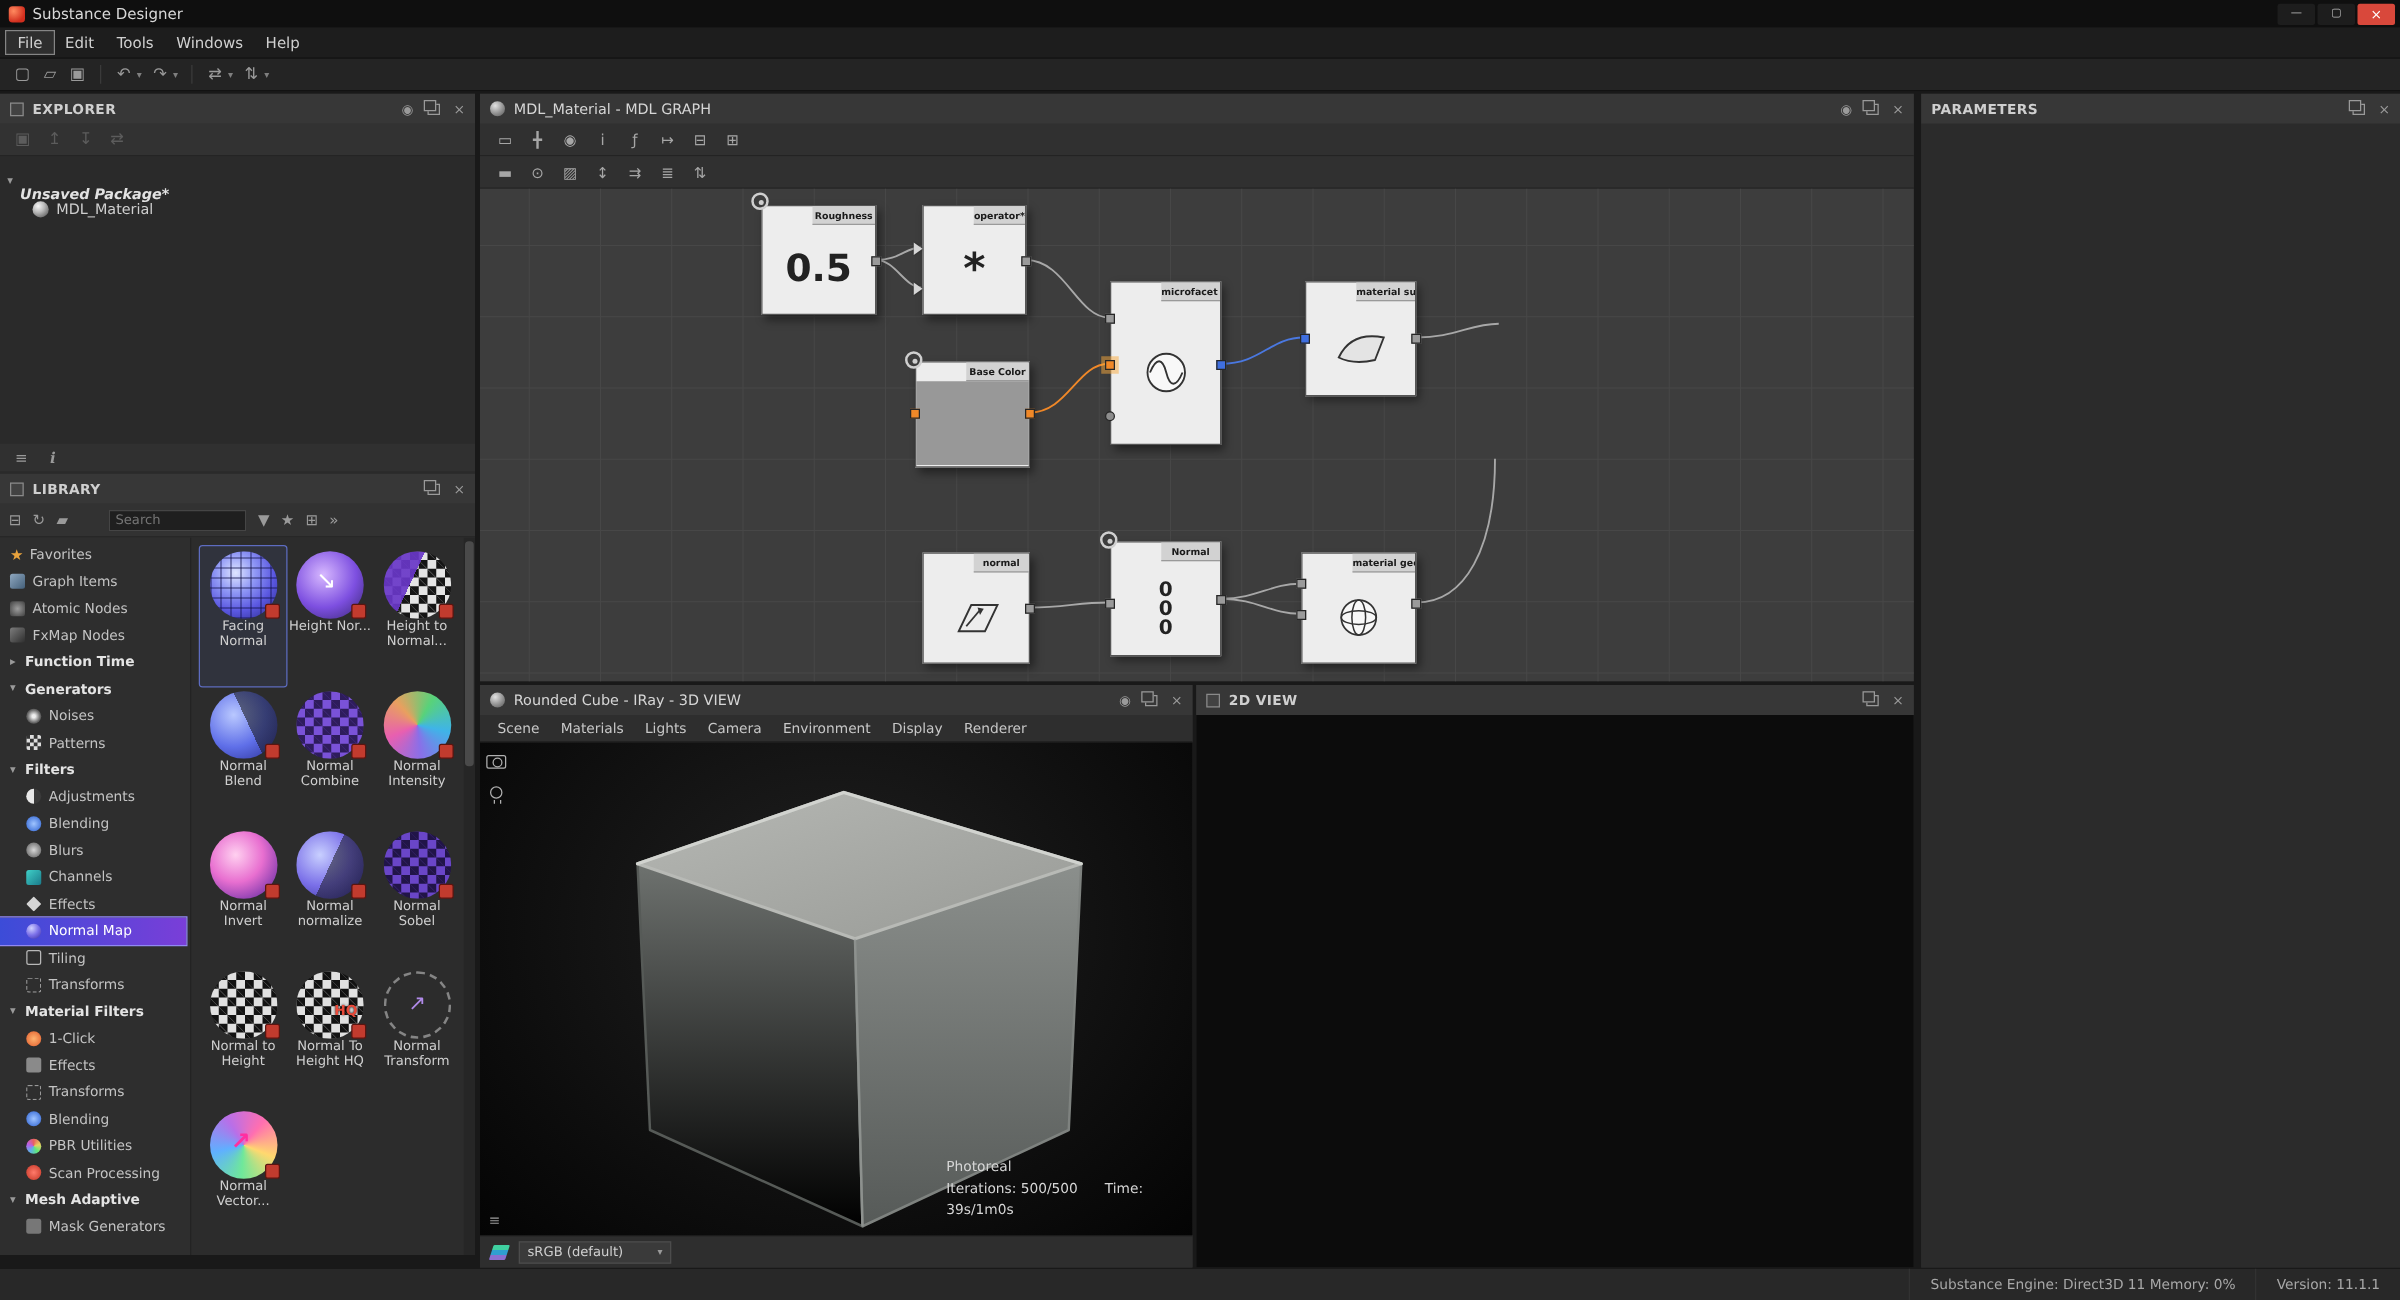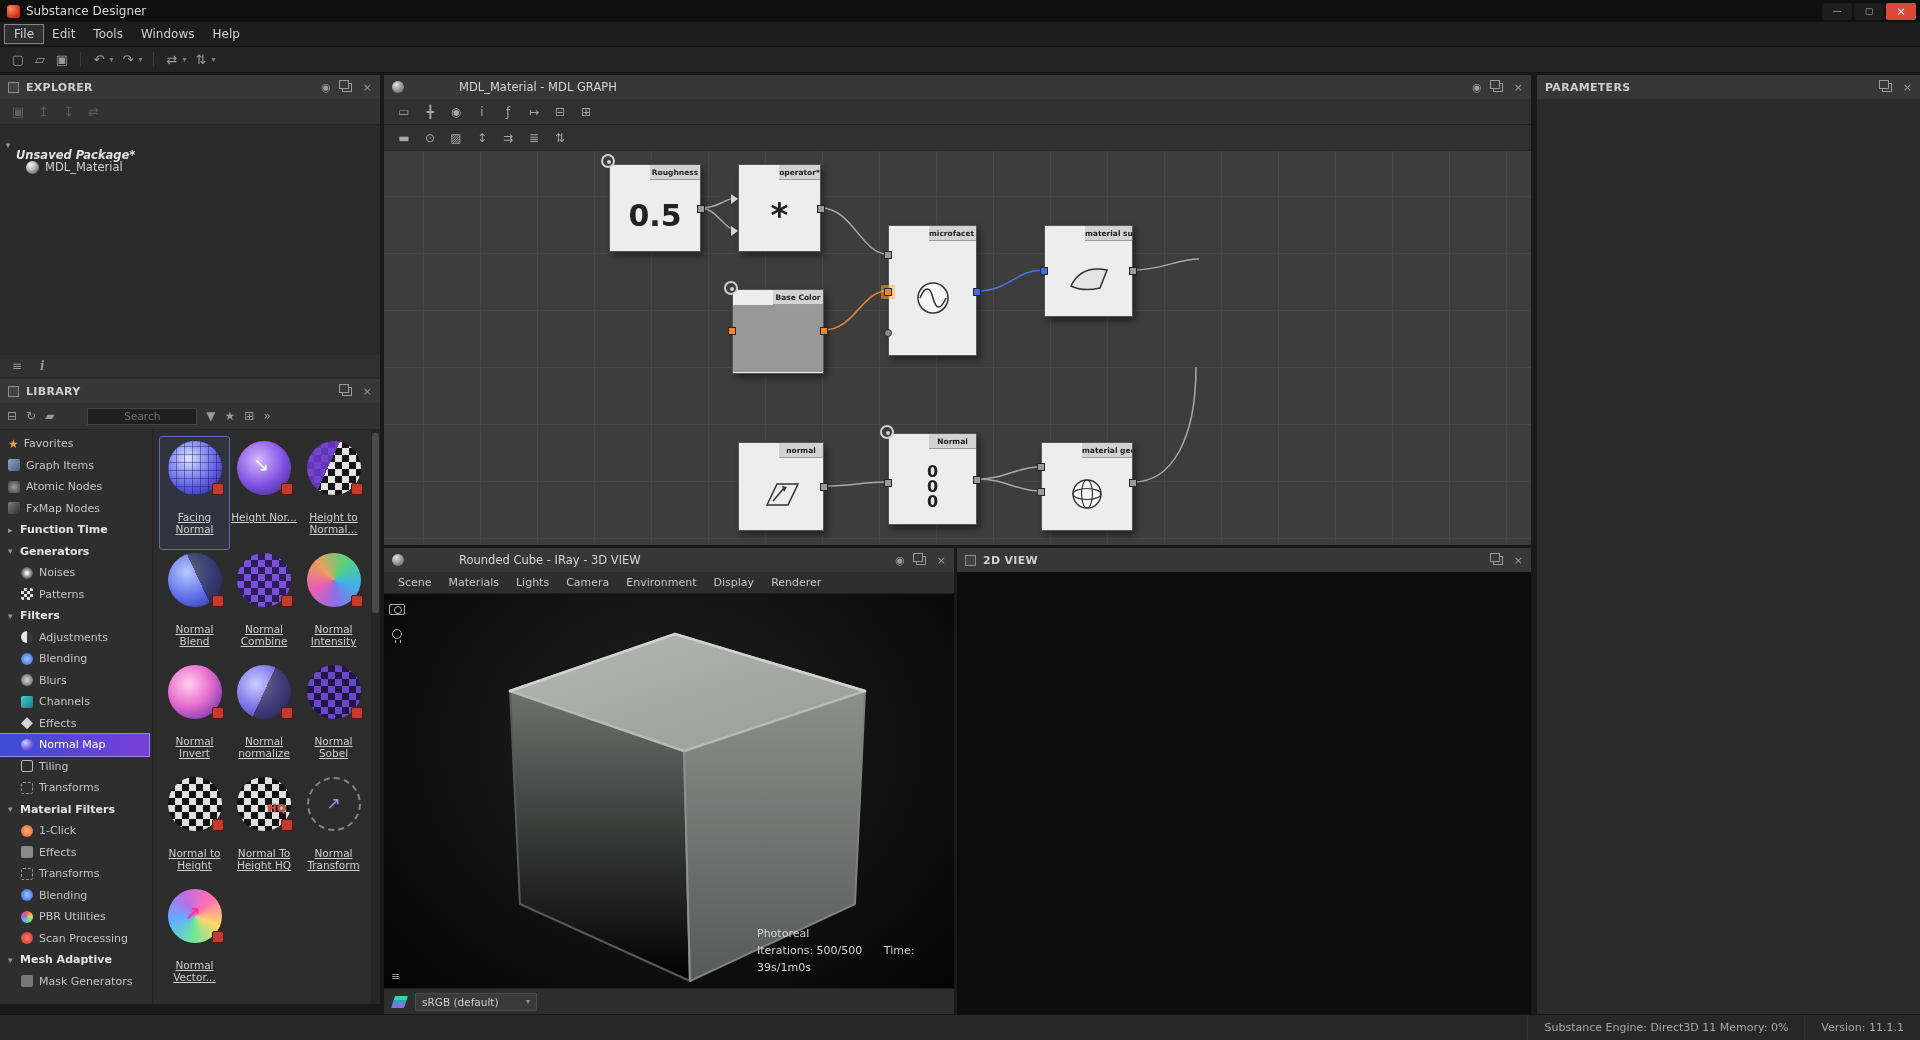--- a/index.html
+++ b/index.html
@@ -23,21 +23,21 @@
   .toolbar { height:26px; background:#242424; display:flex; align-items:center; padding-left:8px; gap:2px; border-bottom:1px solid #121212; }
   .tbtn { min-width:20px; height:20px; display:inline-flex; align-items:center; justify-content:center; color:#9a9a9a; font-size:13px; }
   .tbtn.caret { font-size:8px; min-width:9px; margin-left:-4px; color:#7f7f7f; }
   .tsep { width:1px; height:15px; background:#3a3a3a; margin:0 6px; }
 
   
   .workspace { position:relative; height:941px; background:#191919; }
   .panel { position:absolute; background:#2e2e2e; display:flex; flex-direction:column; }
   .phead { height:24px; background:#373737; display:flex; align-items:center; padding:0 8px; gap:7px; flex:none; }
   .ptitle { font-size:11px; font-weight:bold; color:#cfcfcf; letter-spacing:.3px; white-space:nowrap; }
-  .ptitle.mixed { font-weight:normal; font-size:11.5px; letter-spacing:0; color:#d6d6d6;margin-left:48px; }
+  .ptitle.mixed { font-weight:normal; font-size:11.5px; letter-spacing:0; color:#d6d6d6; }
   .ph-right { margin-left:auto; display:flex; gap:11px; align-items:center; }
   .ph-ic { color:#9a9a9a; font-size:11px; line-height:1; }
   .dock-ic { width:10px; height:9px; border:1px solid #9a9a9a; position:relative; }
   .dock-ic::before { content:""; position:absolute; left:-4px; top:-4px; width:8px; height:7px; border:1px solid #9a9a9a; background:#373737; }
   .sq-ic { width:11px; height:11px; border:1px solid #8a8a8a; background:#424242; flex:none; }
   .round-ic { width:12px; height:12px; border-radius:50%; background:radial-gradient(circle at 35% 30%, #e2e2e2, #909090 55%, #555); flex:none; }
 
   
   #explorer { left:0; top:2px; width:380px; height:313px; }
   .exp-toolbar { height:26px; display:flex; align-items:center; gap:14px; padding-left:12px; background:#323232; border-bottom:1px solid #242424; flex:none; }
@@ -52,21 +52,21 @@
   
   #mini { left:0; top:282px; width:380px; height:22px; background:#303030; display:flex; align-items:center; gap:18px; padding-left:12px; position:absolute; }
   .mini-ic { color:#9a9a9a; font-size:12px; }
   .mini-ic.it { font-style:italic; font-family:"DejaVu Serif",serif; font-weight:bold; }
 
   
   #library { left:0; top:306px; width:380px; height:625px; }
   .lib-toolbar { height:27px; display:flex; align-items:center; background:#323232; padding:0 7px; gap:9px; border-bottom:1px solid #242424; flex:none; }
   .lib-tbtn { color:#9a9a9a; font-size:12px; }
   .search-box { width:110px; height:17px; background:#1f1f1f; border:1px solid #454545; display:flex; align-items:center; padding:0 4px; margin-left:24px; }
-  .search-box input { background:transparent; border:none; outline:none; color:#bbb; font-size:10.5px; width:100%; font-family:inherit;text-align:center; }
+  .search-box input { background:transparent; border:none; outline:none; color:#bbb; font-size:10.5px; width:100%; font-family:inherit; }
   .lib-body { flex:1; position:relative; background:#2c2c2c; overflow:hidden; }
   .lib-tree { position:absolute; left:0; top:0; bottom:0; width:153px; background:#2e2e2e; border-right:1px solid #232323; padding-top:3px; overflow:hidden; }
   .lt-row { display:flex; align-items:center; height:21.5px; padding-left:8px; font-size:11px; color:#c4c4c4; white-space:nowrap; }
   .lt-row.section { font-weight:bold; color:#e4e4e4; }
   .lt-row.child { padding-left:21px; }
   .lt-caret { width:12px; color:#9a9a9a; font-size:9px; flex:none; }
   .lt-row.selected { background:linear-gradient(90deg,#3c4cd8,#7a3ed8); outline:1px solid #9188f2; color:#fff; margin-right:3px; }
   .ticon { width:12px; height:12px; border-radius:2px; margin-right:6px; flex:none; }
   .ticon.star { background:none; color:#e8a33d; font-size:12px; line-height:12px; width:auto; margin-right:5px; }
   .tc-graphitems { background:linear-gradient(135deg,#8fa8c0,#44607a); }
@@ -84,21 +84,21 @@
   .tc-transforms { border:1px dashed #999; background:transparent; }
   .tc-oneclick { border-radius:50%; background:radial-gradient(#ffb36f,#e05a2b); }
   .tc-effects2 { background:#8a8a8a; }
   .tc-pbr { border-radius:50%; background:conic-gradient(#e85f5f,#e8d05f,#5fe87a,#5fb0e8,#b85fe8,#e85f5f); }
   .tc-scan { border-radius:50%; background:radial-gradient(#ff7a6a,#c23424); }
   .tc-maskgen { background:#777; }
 
   .lib-grid { position:absolute; left:153px; right:10px; top:0; bottom:0; padding:7px 2px 0 7px; display:grid; grid-template-columns:repeat(3,69px); grid-auto-rows:112px; justify-content:space-between; }
   .gcell { text-align:center; padding-top:4px; border-radius:2px; }
   .gcell.selected { background:#30333d; outline:1px solid #5d6cc0; }
-  .glabel { font-size:10.5px; color:#cfcfcf; line-height:1.18; margin-top:16px;text-decoration:underline; }
+  .glabel { font-size:10.5px; color:#cfcfcf; line-height:1.18; margin-top:0; }
   .thumb { width:54px; height:54px; border-radius:50%; position:relative; margin:0 auto; }
   .thumb::after { content:""; position:absolute; right:-2px; bottom:0; width:10px; height:10px; border-radius:2px; background:#c23b2e; border:1px solid #5a1510; }
   .t0 { background-image:
       repeating-linear-gradient(0deg, rgba(15,15,70,.4) 0 1.5px, transparent 1.5px 8px),
       repeating-linear-gradient(90deg, rgba(15,15,70,.4) 0 1.5px, transparent 1.5px 8px),
       radial-gradient(circle at 38% 32%, #dfe6ff 0%, #8f97f5 32%, #5a57e0 62%, #26267e 100%); }
   .t1 { background:radial-gradient(circle at 40% 35%, #d7b8ff, #7d4fe0 55%, #35256e); }
   .t1::before { content:"↘"; position:absolute; left:16px; top:12px; color:#fff; font-size:19px; }
   .t2 { background-color:#e4e4e4; background-image:
       linear-gradient(115deg, rgba(105,55,200,.92) 42%, rgba(105,55,200,0) 42%),

